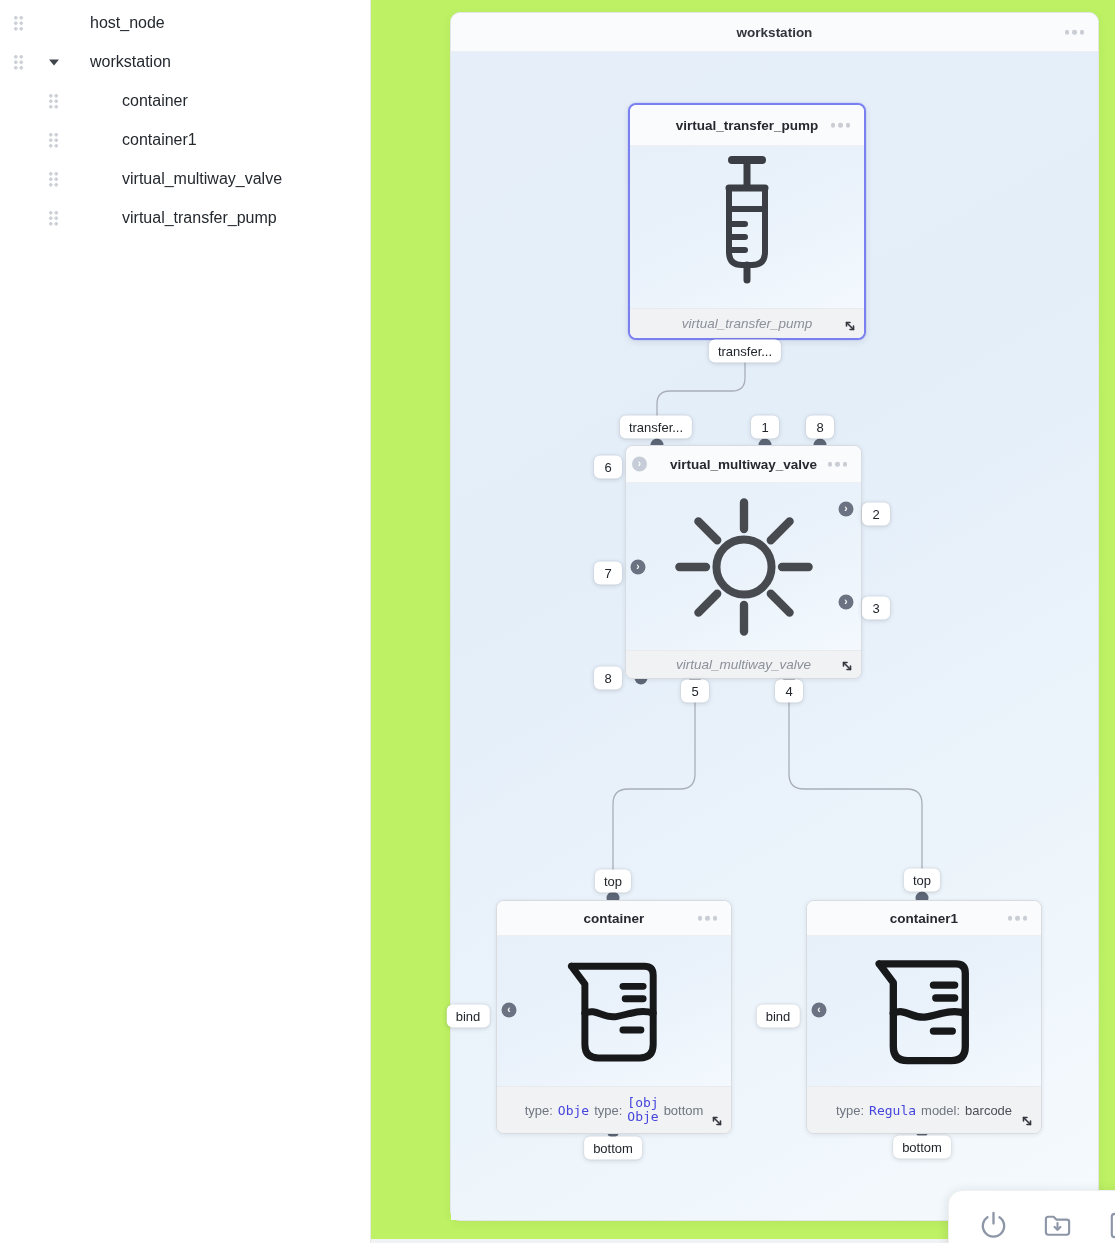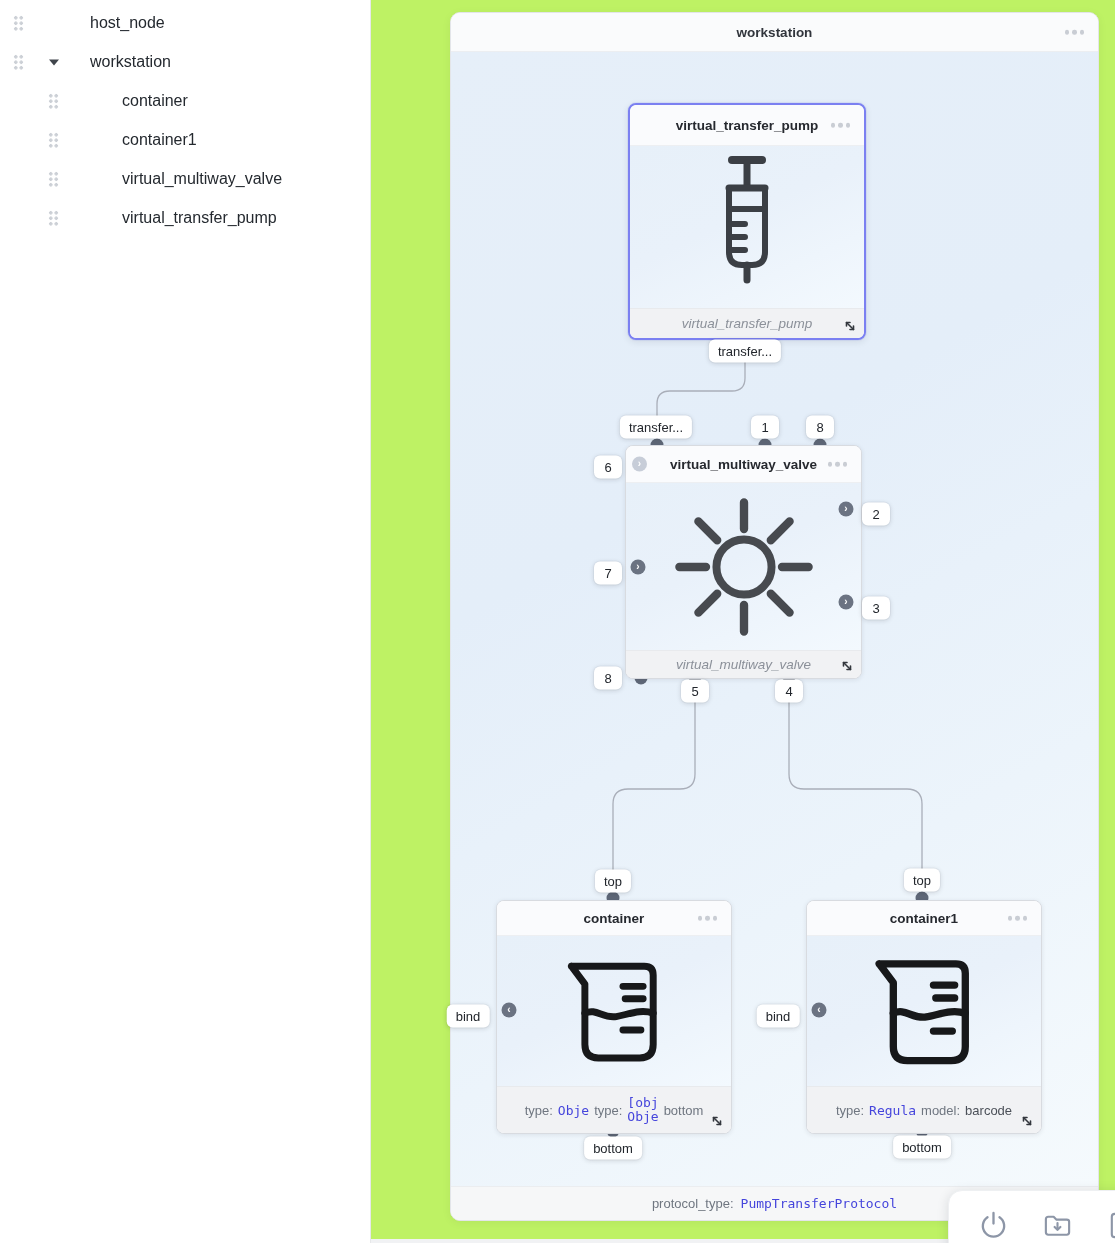--- a/index.html
+++ b/index.html
@@ -122,24 +122,20 @@
   <div class="panel">
     <div class="panel-header">
       <span class="panel-title">workstation</span>
       <span class="ellipsis-icon">
           <i></i>
           <i></i>
           <i></i>
         </span>
     </div>
     <div class="panel-body"></div>
-    <div class="panel-footer">
-      <span class="kv-label">protocol_type:</span>
-      <span class="mono-val">PumpTransferProtocol</span>
-    </div>
   </div>
 
   <div class="bottom-strip"></div>
 
   <svg class="edges" width="1115" height="1243">
     <path d="M745 336 V378 Q745 391 732 391 H670 Q657 391 657 404 V440" fill="none" stroke="#a9aeb9" stroke-width="1.3" stroke-linecap="round"></path>
     <path d="M695 678 V774 Q695 789 680 789 H628 Q613 789 613 804 V894" fill="none" stroke="#a9aeb9" stroke-width="1.3" stroke-linecap="round"></path>
     <path d="M789 678 V774 Q789 789 804 789 H907 Q922 789 922 804 V894" fill="none" stroke="#a9aeb9" stroke-width="1.3" stroke-linecap="round"></path>
   </svg>
 

